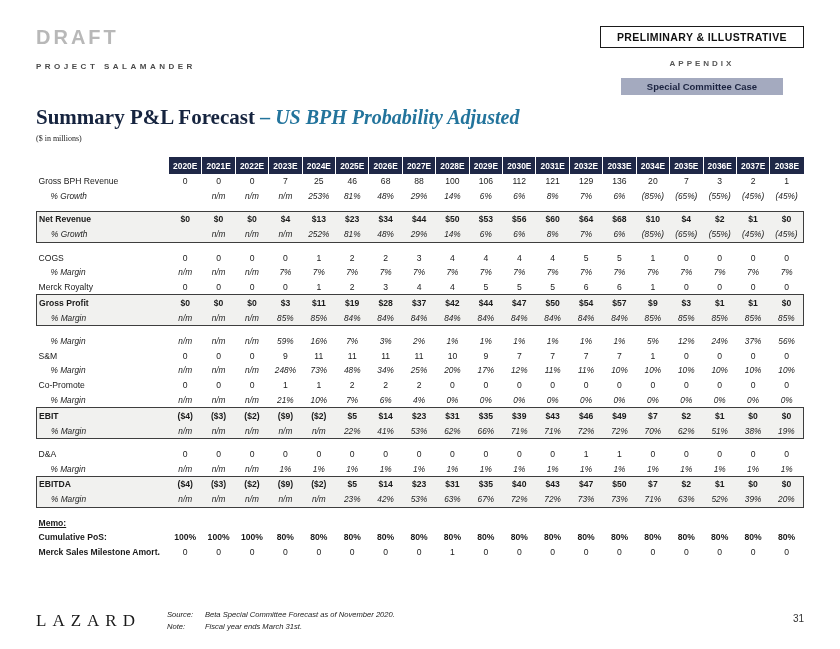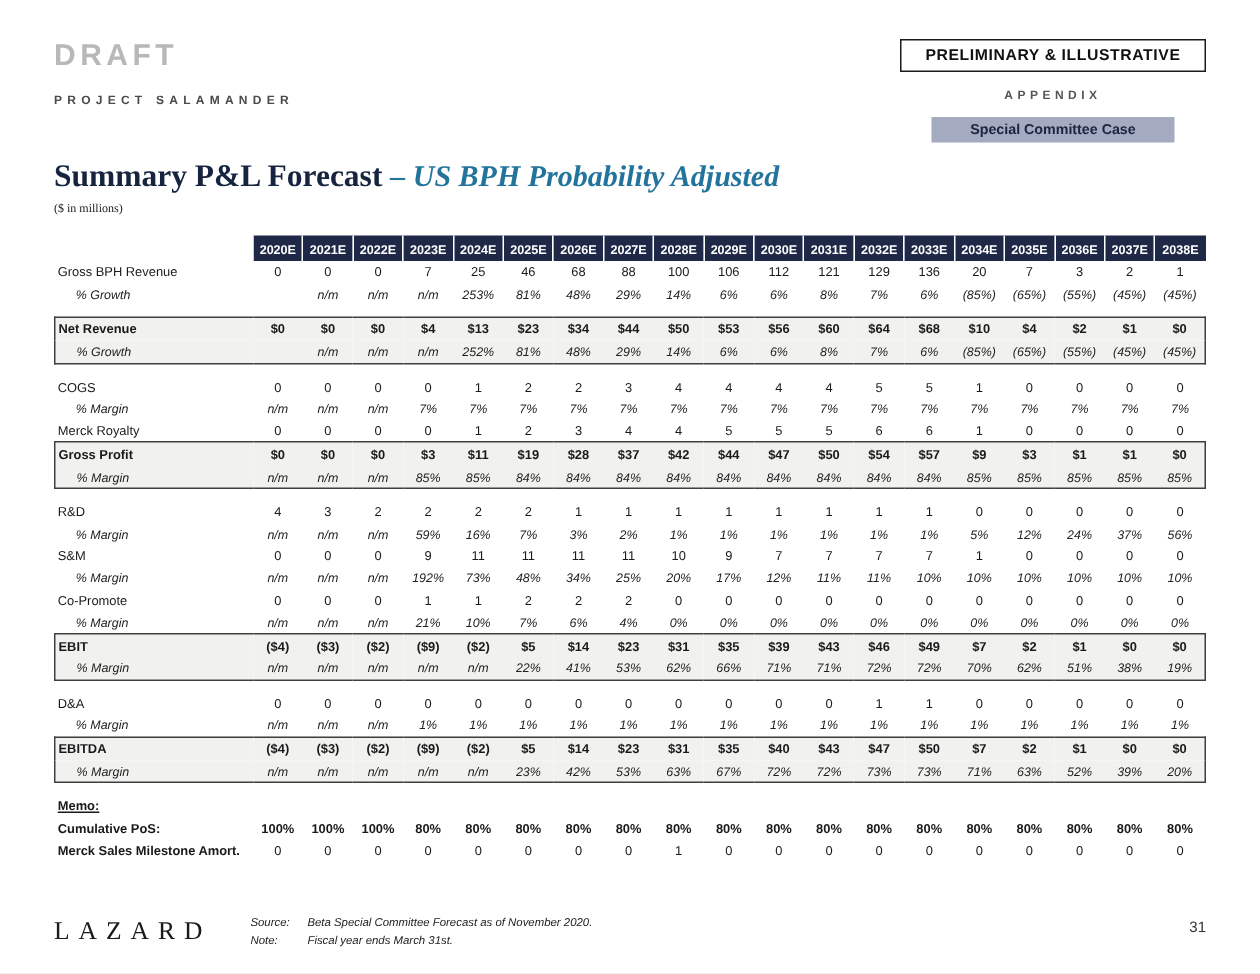--- a/index.html
+++ b/index.html
@@ -311,42 +311,20 @@
           <td>84%</td>
           <td>85%</td>
           <td>85%</td>
           <td>85%</td>
           <td>85%</td>
           <td>85%</td>
         </tr>
         <tr class="spacer">
           <td colspan="20"></td>
         </tr>
-        <tr class="row-data">
-          <td class="label">R&amp;D</td>
-          <td>4</td>
-          <td>3</td>
-          <td>2</td>
-          <td>2</td>
-          <td>2</td>
-          <td>2</td>
-          <td>1</td>
-          <td>1</td>
-          <td>1</td>
-          <td>1</td>
-          <td>1</td>
-          <td>1</td>
-          <td>1</td>
-          <td>1</td>
-          <td>0</td>
-          <td>0</td>
-          <td>0</td>
-          <td>0</td>
-          <td>0</td>
-        </tr>
         <tr class="row-pct">
           <td class="label">% Margin</td>
           <td>n/m</td>
           <td>n/m</td>
           <td>n/m</td>
           <td>59%</td>
           <td>16%</td>
           <td>7%</td>
           <td>3%</td>
           <td>2%</td>
@@ -382,21 +360,21 @@
           <td>0</td>
           <td>0</td>
           <td>0</td>
           <td>0</td>
         </tr>
         <tr class="row-pct">
           <td class="label">% Margin</td>
           <td>n/m</td>
           <td>n/m</td>
           <td>n/m</td>
-          <td>192%</td>
+          <td>248%</td>
           <td>73%</td>
           <td>48%</td>
           <td>34%</td>
           <td>25%</td>
           <td>20%</td>
           <td>17%</td>
           <td>12%</td>
           <td>11%</td>
           <td>11%</td>
           <td>10%</td>

